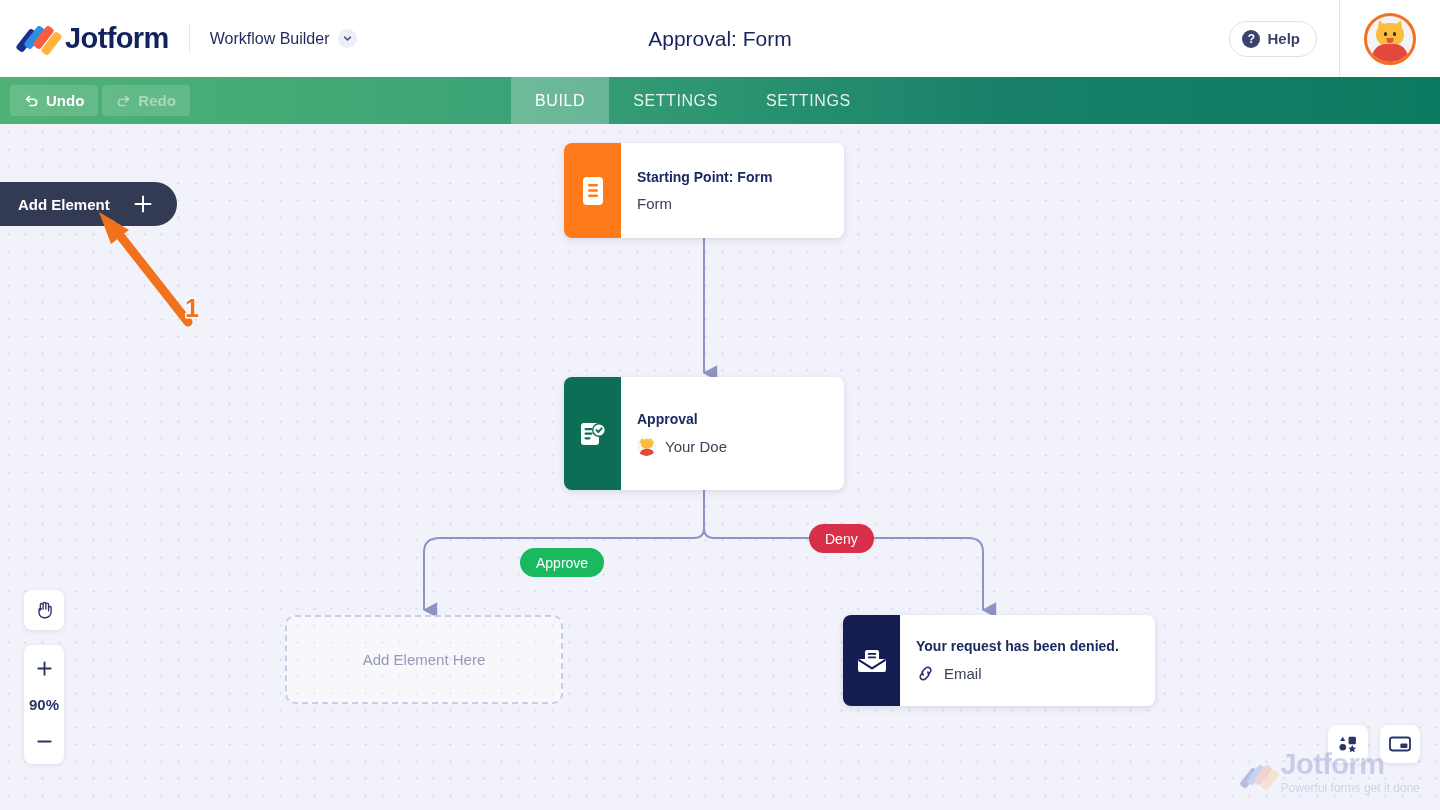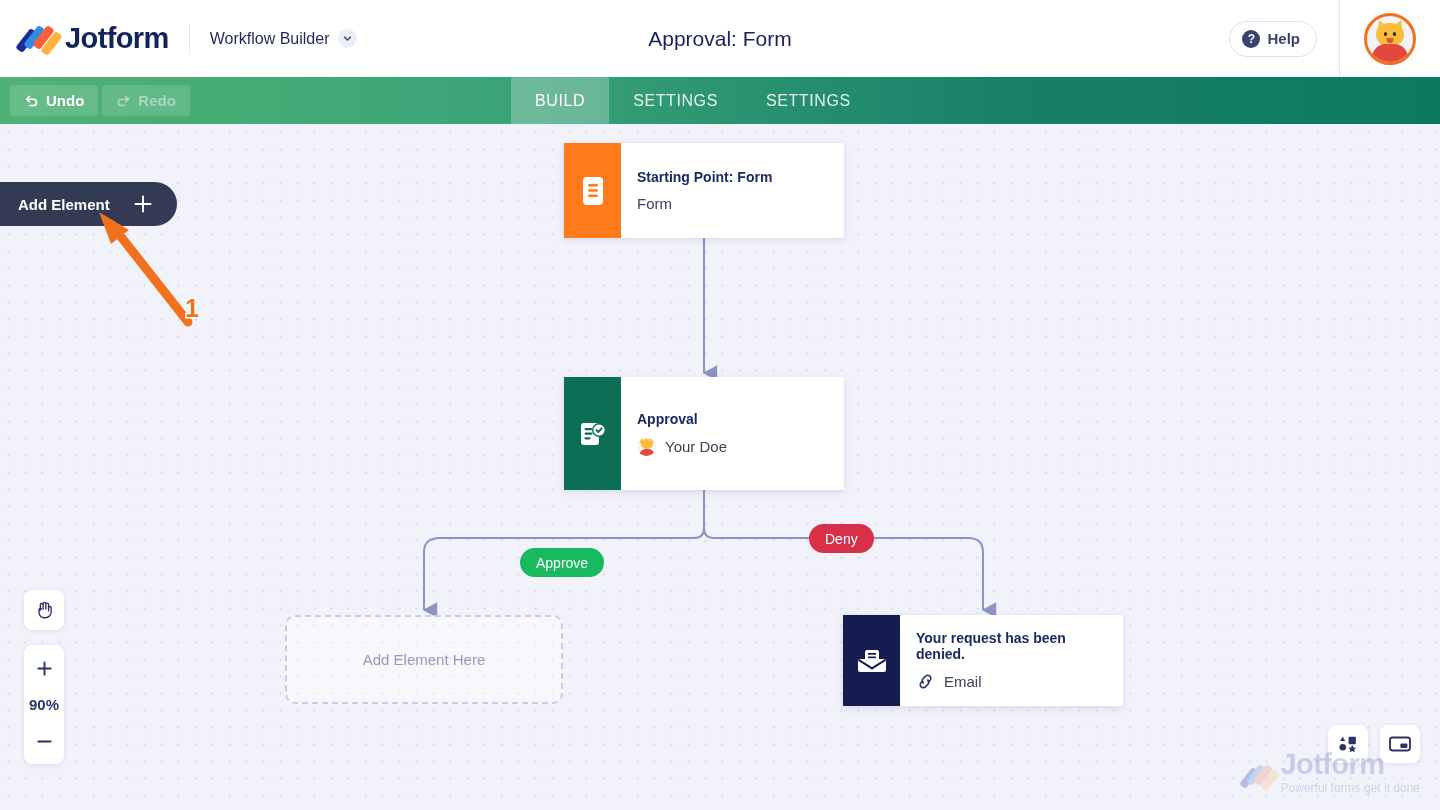--- a/index.html
+++ b/index.html
@@ -126,21 +126,21 @@
     background-color: #F2F2FB;
     background-image: radial-gradient(#DEDEF2 1.2px, transparent 1.3px);
     background-size: 17px 17px;
     overflow: hidden;
   }
   .edges { position: absolute; left: 0; top: 0; width: 1440px; height: 686px; }
 
   
   .node {
     position: absolute; display: flex; background: #ffffff;
-    border-radius: 0; overflow: hidden;
+    border-radius: 8px; overflow: hidden;
     box-shadow: 0 2px 7px rgba(40,46,100,0.13);
     cursor: pointer;
   }
   .node-icon {
     width: 57px; display: flex; align-items: center; justify-content: center;
     flex: 0 0 57px;
   }
   .node-body { padding: 14px 16px; display: flex; flex-direction: column; justify-content: center; }
   .node-title { font-size: 14px; font-weight: bold; color: #1B2A63; }
   .node-sub {
@@ -366,21 +366,21 @@
           <span>Your Doe</span>
         </div>
       </div>
     </div>
 
     <div class="badge" style="left:520px; top:400px; background:#19BA5F;margin-top:24px;">Approve</div>
     <div class="badge" style="left:809px; top:400px; background:#D83049;">Deny</div>
 
     <div class="placeholder" style="left:285px; top:491px; width:278px; height:89px;">Add Element Here</div>
 
-    <div class="node" style="left:843px; top:491px; width:280px; height:91px;">
+    <div class="node" style="left:843px; top:491px; width:312px; height:91px;">
       <div class="node-icon" style="background:#141C52;">
         <svg width="32" height="30" viewBox="0 0 32 30">
           <rect x="9" y="4" width="14" height="11" rx="2.2" fill="#ffffff"></rect>
           <rect x="11.8" y="7" width="8.4" height="1.8" rx="0.9" fill="#141C52"></rect>
           <rect x="11.8" y="10.4" width="8.4" height="1.8" rx="0.9" fill="#141C52"></rect>
           <path d="M4 13 h24 a2 2 0 0 1 2 2 v9 a2 2 0 0 1 -2 2 h-24 a2 2 0 0 1 -2 -2 v-9 a2 2 0 0 1 2 -2 z" fill="#ffffff"></path>
           <path d="M2.6 13.8 L16 22.4 L29.4 13.8" stroke="#141C52" stroke-width="2" fill="none" stroke-linejoin="round"></path>
         </svg>
       </div>
       <div class="node-body">

